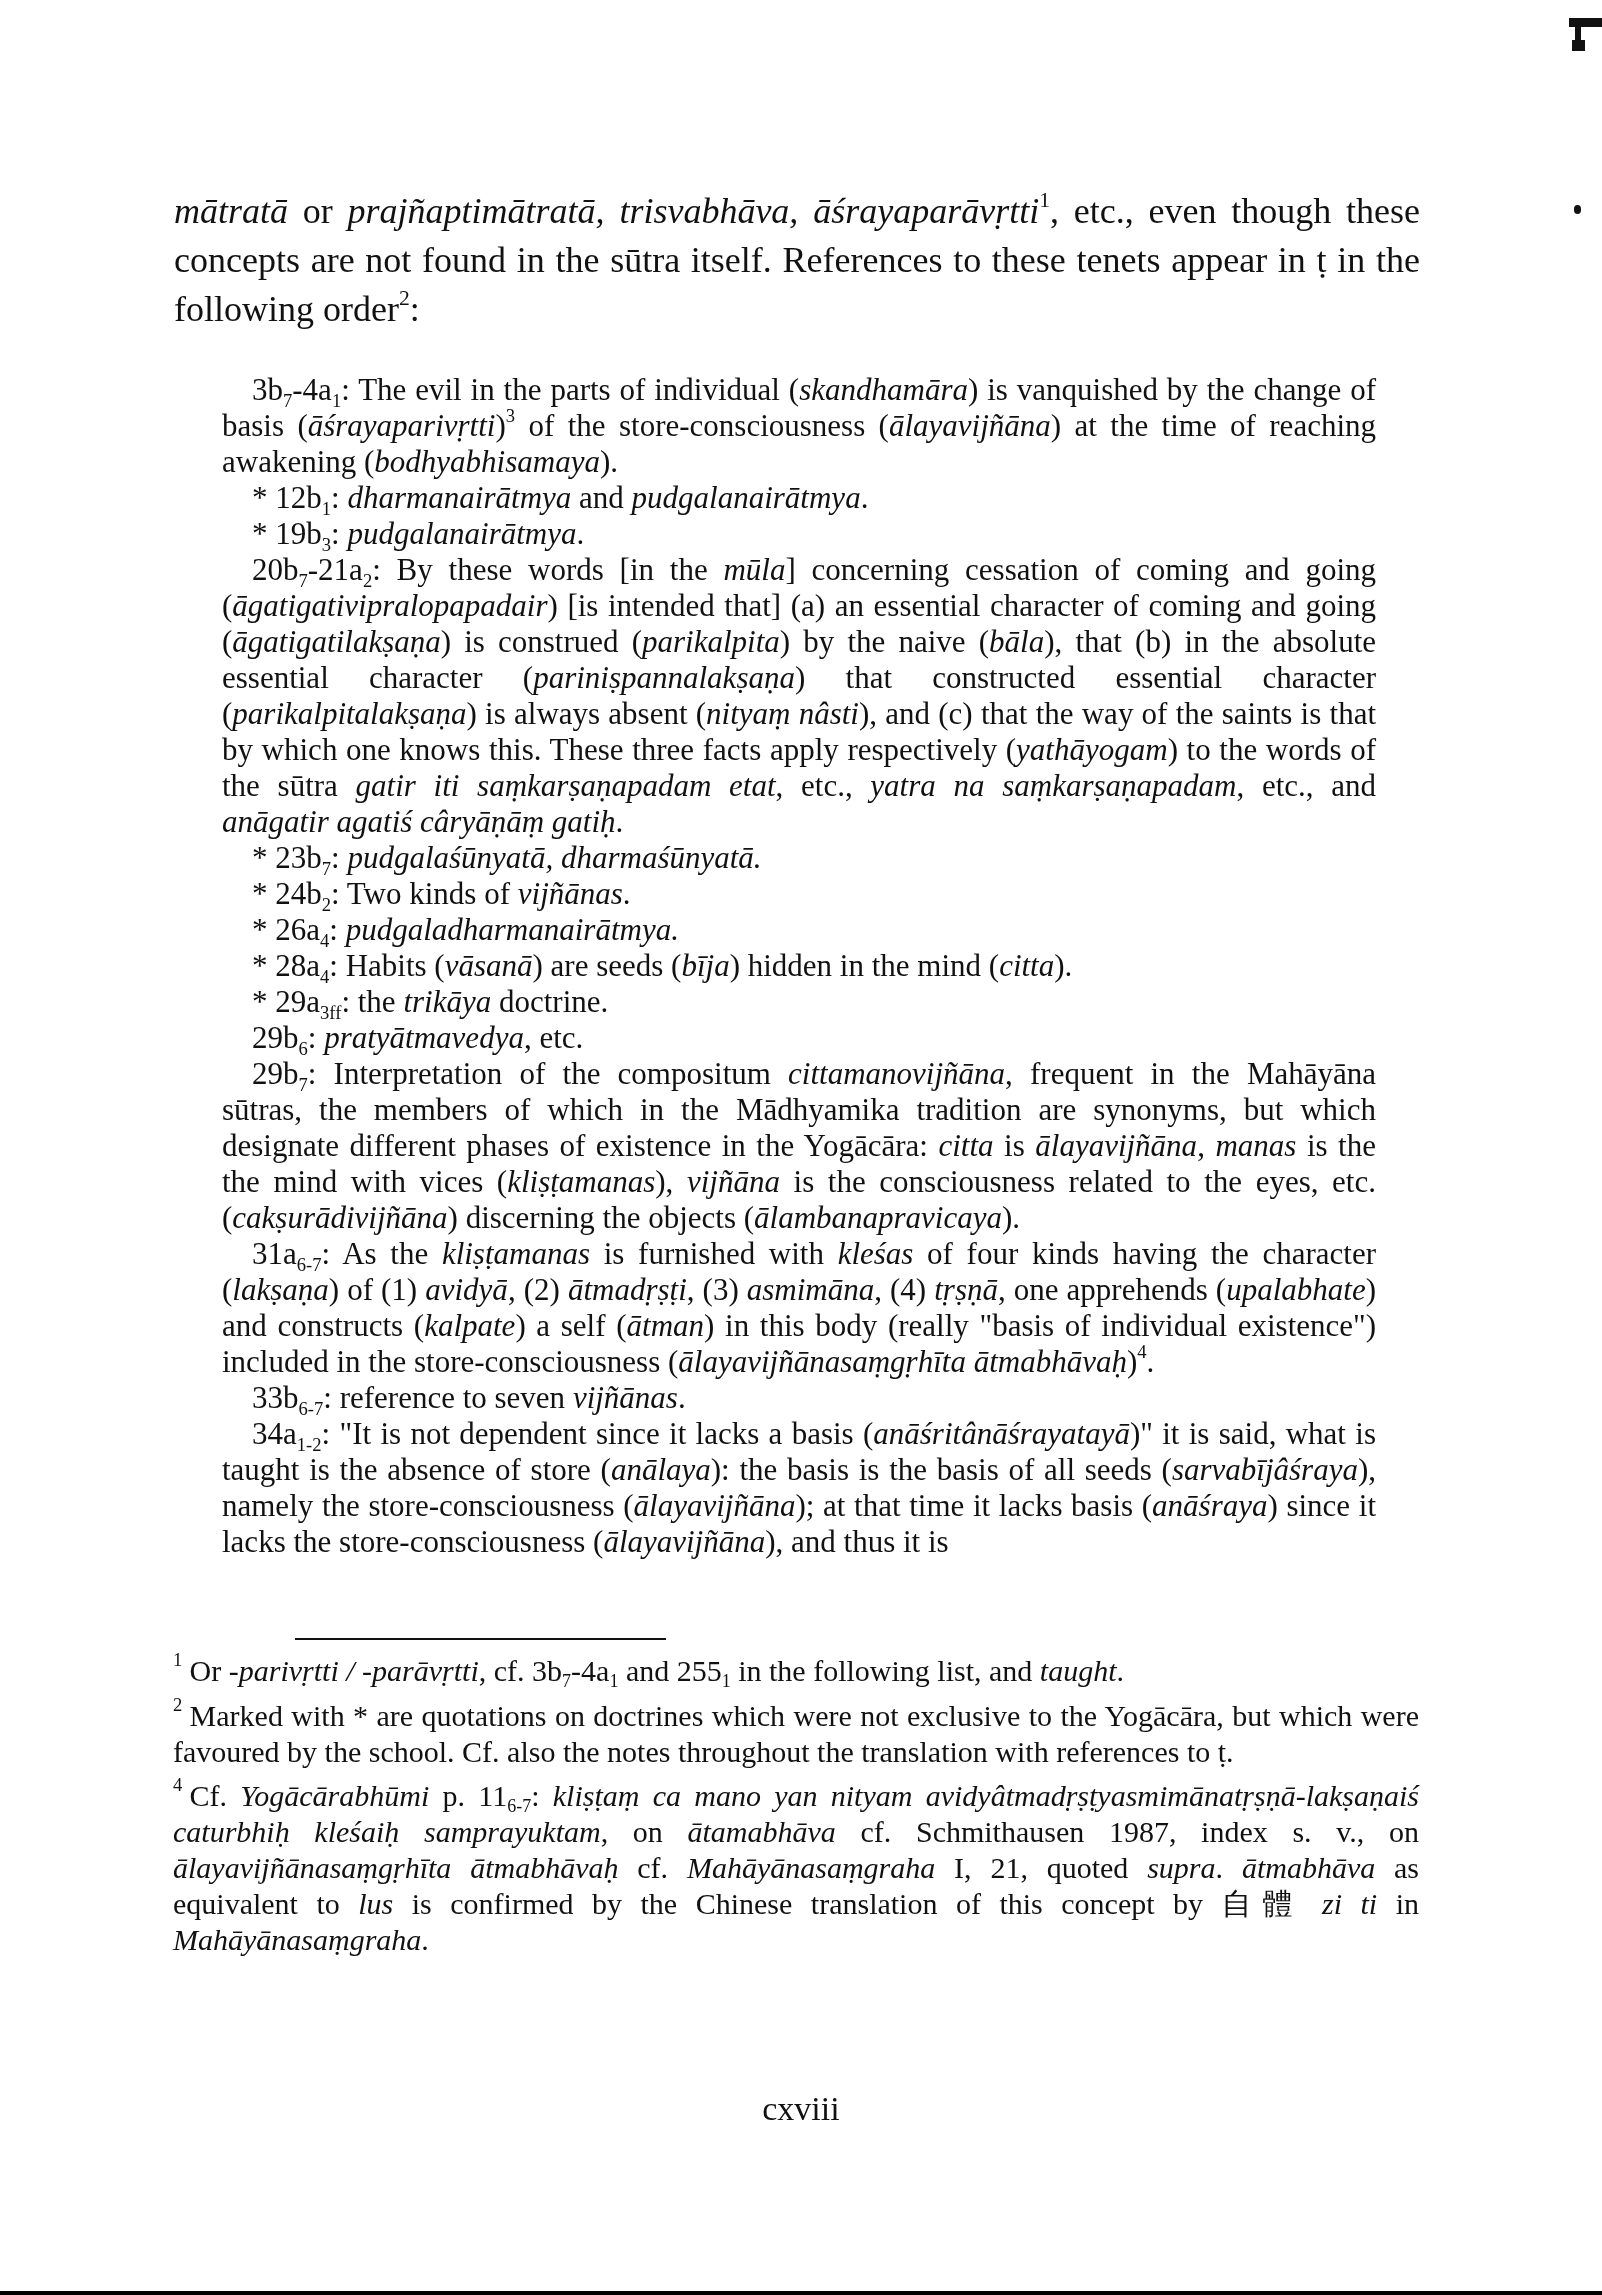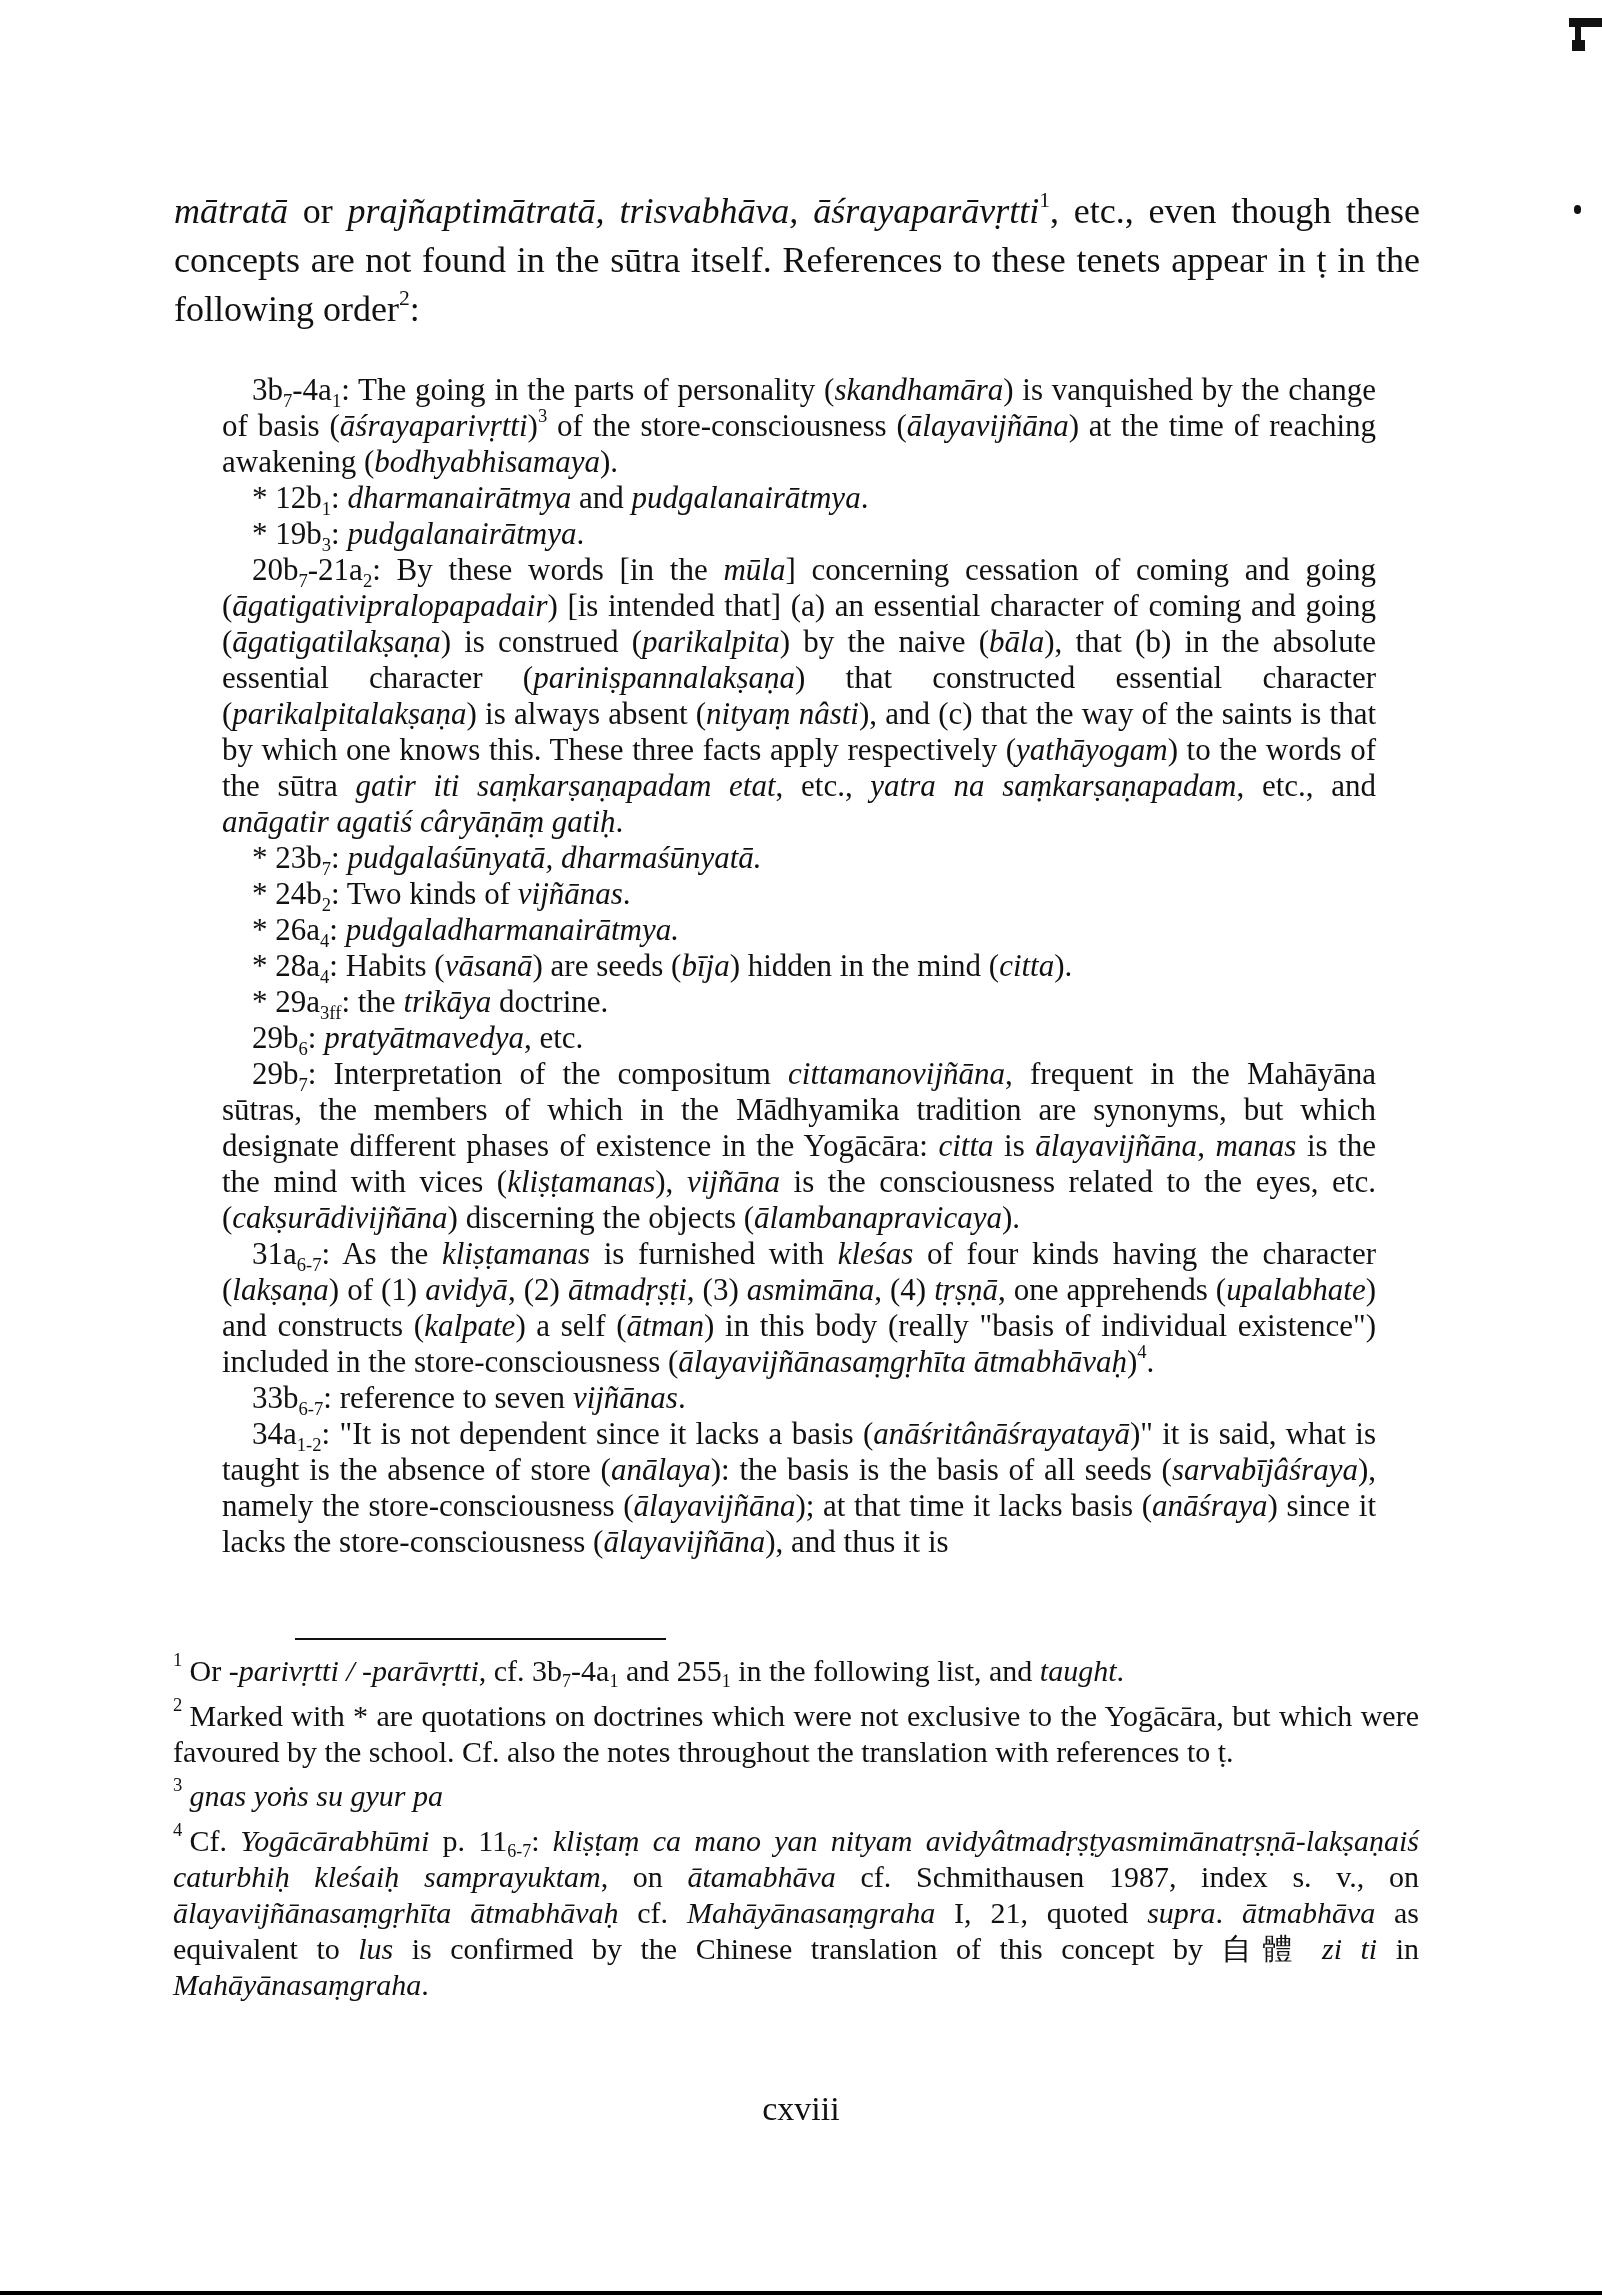--- a/index.html
+++ b/index.html
@@ -48,21 +48,21 @@
     <div class="blob"></div>
   </div>
   <div class="scan-dot"></div>
 
   <div class="intro">
     <p><i>mātratā</i><span> or </span><i>prajñaptimātratā, trisvabhāva, āśrayaparāvṛtti</i><sup>1</sup><span>, etc., even though these concepts are not found in the sūtra itself. References to these tenets appear in ṭ in the following order</span><sup>2</sup><span>:</span></p>
   </div>
 
   <div class="tenets">
 
-    <p class="tenet"><span>3b</span><sub>7</sub><span>-4a</span><sub>1</sub><span>: The going in the parts of personality (</span><i>skandhamāra</i><span>) is vanquished by the change of basis (</span><i>āśrayaparivṛtti</i><span>)</span><sup>3</sup><span> of the store-consciousness (</span><i>ālayavijñāna</i><span>) at the time of reaching awakening (</span><i>bodhyabhisamaya</i><span>).</span></p>
+    <p class="tenet"><span>3b</span><sub>7</sub><span>-4a</span><sub>1</sub><span>: The evil in the parts of individual (</span><i>skandhamāra</i><span>) is vanquished by the change of basis (</span><i>āśrayaparivṛtti</i><span>)</span><sup>3</sup><span> of the store-consciousness (</span><i>ālayavijñāna</i><span>) at the time of reaching awakening (</span><i>bodhyabhisamaya</i><span>).</span></p>
 
     <p class="tenet star"><span>* </span><span>12b</span><sub>1</sub><span>: </span><i>dharmanairātmya</i><span> and </span><i>pudgalanairātmya</i><span>.</span></p>
 
     <p class="tenet star"><span>* </span><span>19b</span><sub>3</sub><span>: </span><i>pudgalanairātmya</i><span>.</span></p>
 
     <p class="tenet"><span>20b</span><sub>7</sub><span>-21a</span><sub>2</sub><span>: By these words [in the </span><i>mūla</i><span>] concerning cessation of coming and going (</span><i>āgatigativipralopapadair</i><span>) [is intended that] (a) an essential character of coming and going (</span><i>āgatigatilakṣaṇa</i><span>) is construed (</span><i>parikalpita</i><span>) by the naive (</span><i>bāla</i><span>), that (b) in the absolute essential character (</span><i>pariniṣpannalakṣaṇa</i><span>) that constructed essential character (</span><i>parikalpitalakṣaṇa</i><span>) is always absent (</span><i>nityaṃ nâsti</i><span>), and (c) that the way of the saints is that by which one knows this. These three facts apply respectively (</span><i>yathāyogam</i><span>) to the words of the sūtra </span><i>gatir iti saṃkarṣaṇapadam etat</i><span>, etc., </span><i>yatra na saṃkarṣaṇapadam</i><span>, etc., and </span><i>anāgatir agatiś câryāṇāṃ gatiḥ</i><span>.</span></p>
 
     <p class="tenet star"><span>* </span><span>23b</span><sub>7</sub><span>: </span><i>pudgalaśūnyatā, dharmaśūnyatā.</i></p>
 
     <p class="tenet star"><span>* </span><span>24b</span><sub>2</sub><span>: Two kinds of </span><i>vijñānas</i><span>.</span></p>
@@ -84,21 +84,20 @@
     <p class="tenet"><span>34a</span><sub>1-2</sub><span>: "It is not dependent since it lacks a basis (</span><i>anāśritânāśrayatayā</i><span>)" it is said, what is taught is the absence of store (</span><i>anālaya</i><span>): the basis is the basis of all seeds (</span><i>sarvabījâśraya</i><span>), namely the store-consciousness (</span><i>ālayavijñāna</i><span>); at that time it lacks basis (</span><i>anāśraya</i><span>) since it lacks the store-consciousness (</span><i>ālayavijñāna</i><span>), and thus it is</span></p>
   </div>
 
   <div class="rule"></div>
 
   <div class="notes">
     <p class="note"><span class="mark">1</span><span>Or </span><i>-parivṛtti / -parāvṛtti</i><span>, cf. 3b</span><sub>7</sub><span>-4a</span><sub>1</sub><span> and 255</span><sub>1</sub><span> in the following list, and </span><i>taught</i><span>.</span></p>
 
     <p class="note"><span class="mark">2</span><span>Marked with * are quotations on doctrines which were not exclusive to the Yogācāra, but which were favoured by the school. Cf. also the notes throughout the translation with references to ṭ.</span></p>
 
-    <p class="note"><span class="mark">3</span><i>gnas yoṅs su gyur pa</i></p>
 
     <p class="note"><span class="mark">4</span><span>Cf. </span><i>Yogācārabhūmi</i><span> p. 11</span><sub>6-7</sub><span>: </span><i>kliṣṭaṃ ca mano yan nityam avidyâtmadṛṣṭyasmimānatṛṣṇā-lakṣaṇaiś caturbhiḥ kleśaiḥ samprayuktam</i><span>, on </span><i>ātamabhāva</i><span> cf. Schmithausen 1987, index s. v., on </span><i>ālayavijñānasaṃgṛhīta ātmabhāvaḥ</i><span> cf. </span><i>Mahāyānasaṃgraha</i><span> I, 21, quoted </span><i>supra</i><span>. </span><i>ātmabhāva</i><span> as equivalent to </span><i>lus</i><span> is confirmed by the Chinese translation of this concept by </span><span class="cjk">自體</span><span> </span><i>zi ti</i><span> in </span><i>Mahāyānasaṃgraha</i><span>.</span></p>
   </div>
 
   <div class="pagenum">cxviii</div>
 
   <div class="bottom-bar"></div>
 </div>
 
 

